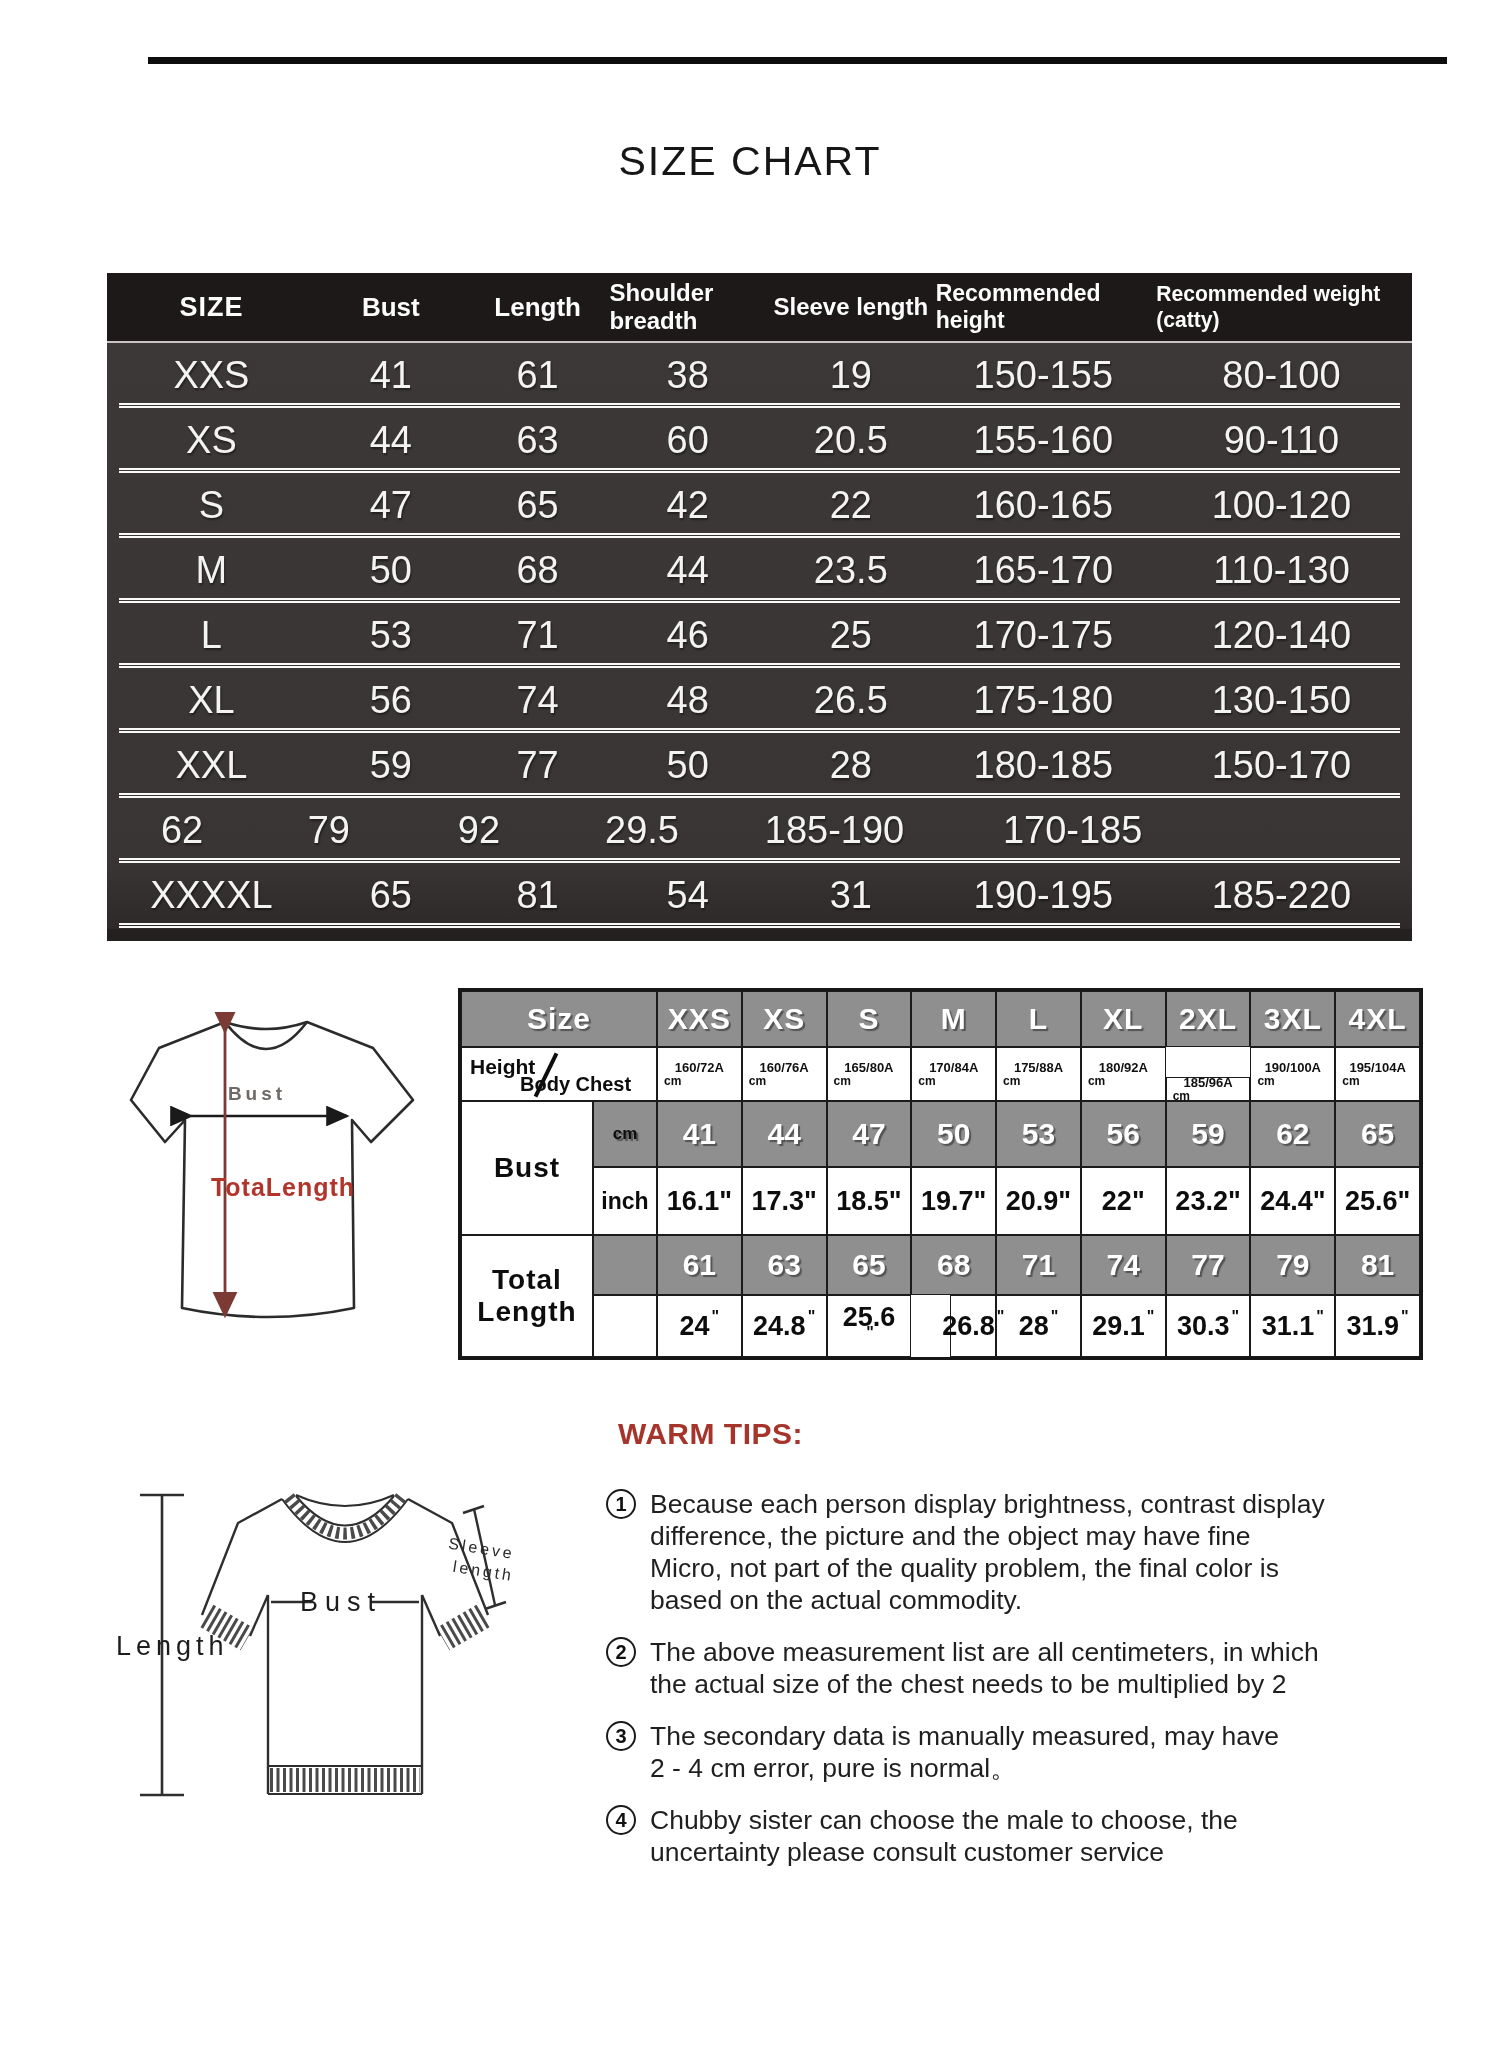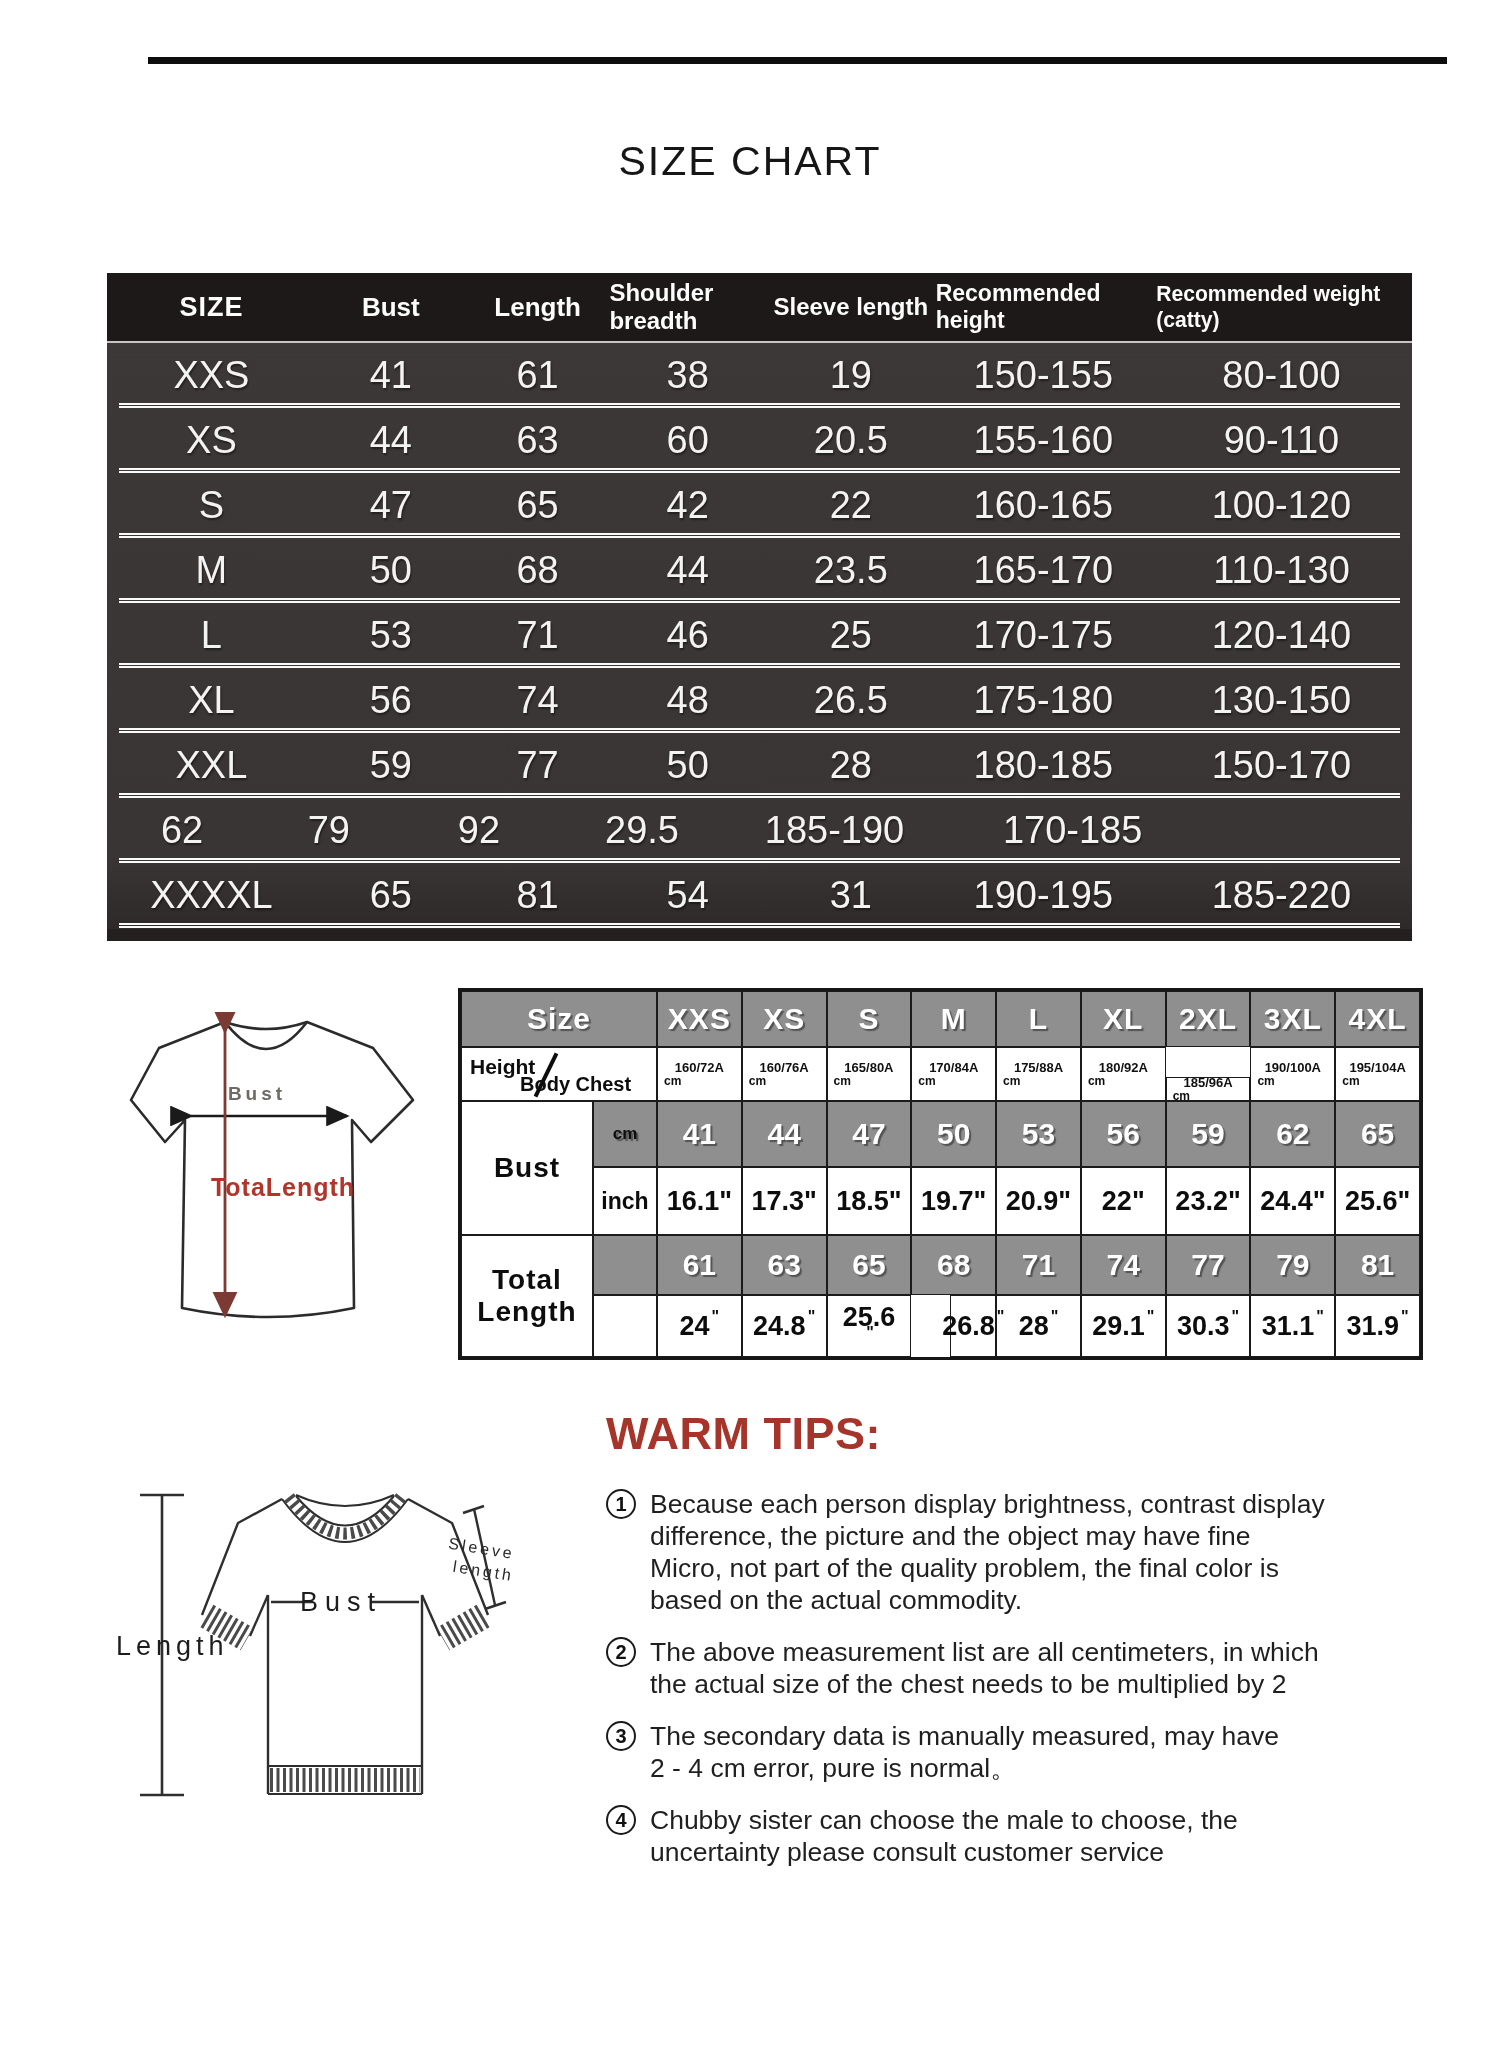--- a/index.html
+++ b/index.html
@@ -46,21 +46,21 @@
   .hvu{font-weight:700;font-size:12px;color:#101010;align-self:flex-start;margin-left:6px;margin-top:-1px;}
   .rowlab{font-weight:700;font-size:28px;color:#0d0d0d;text-align:center;letter-spacing:1px;line-height:1.15;}
   .sub{font-weight:700;font-size:23px;color:#0d0d0d;}
   .gray.sub{font-size:17px;}
   .num{font-weight:700;font-size:30px;}
   .inum{font-weight:700;font-size:27px;color:#0d0d0d;white-space:nowrap;}
   .q{font-size:16px;position:relative;top:-9px;margin-left:2px;}
 
   
   .warm-tips{position:absolute;left:606px;top:1408px;width:852px;}
-  .wt-head{font-size:45px;font-weight:700;color:#a5352b;letter-spacing:.5px;line-height:52px;}
+  .wt-head{font-size:30px;font-weight:700;color:#a5352b;letter-spacing:.5px;line-height:52px;margin-left:12px;}
   .tips{margin-top:28px;}
   .tip{display:flex;margin-bottom:20px;}
   .tnum{width:30px;height:30px;border:2.5px solid #1b1b1b;border-radius:50%;flex:none;
         display:flex;align-items:center;justify-content:center;font-size:20px;font-weight:700;
         color:#111;margin-right:14px;margin-top:1px;box-sizing:border-box;}
   .ttext{font-size:26.5px;line-height:32px;color:#1f1f1f;white-space:pre-line;width:760px;}
 
   
   .diag{position:absolute;}
   svg text{font-family:"Liberation Sans", sans-serif;}

